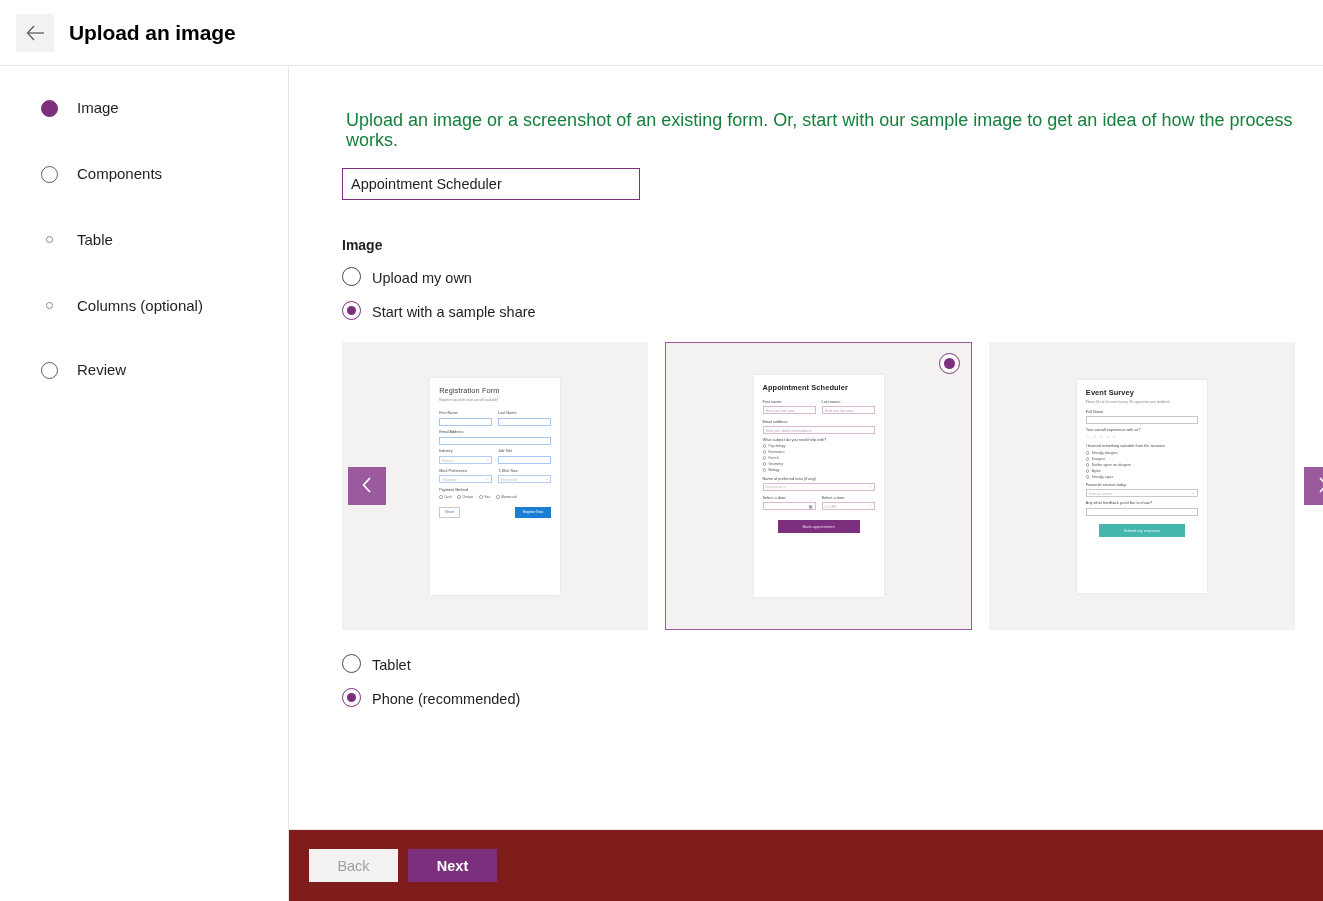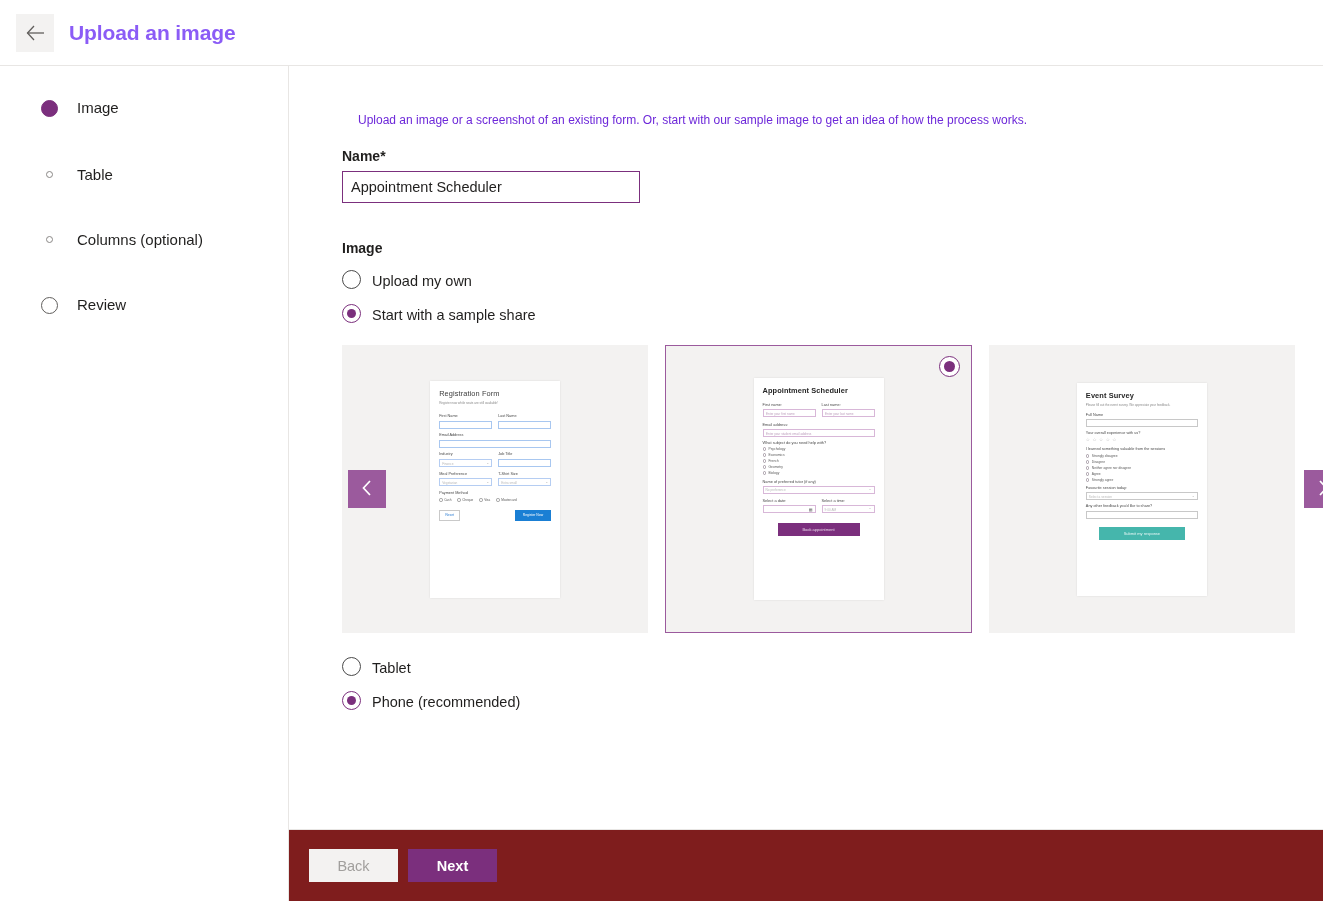--- a/index.html
+++ b/index.html
@@ -28,21 +28,21 @@
     display: flex; align-items: center; justify-content: center;
     cursor: pointer;
     padding: 0;
   }
   .back-arrow-btn svg { display: block; }
   .page-title {
     font-size: 21px;
     font-weight: 600;
     margin-left: 15px;
     letter-spacing: -0.1px;
-    color: #8b5cf6;
+    color: #000000;
   }
 
   
   .body-wrap { display: flex; height: 835px; }
 
   
   .sidebar {
     width: 289px;
     border-right: 1px solid #e8e6e4;
     padding-top: 32px;
@@ -107,23 +107,23 @@
     display: flex;
     flex-direction: column;
     min-width: 0;
   }
   .main-content {
     flex: 1 1 auto;
     padding: 44px 0 0 53px;
     overflow: hidden;
   }
   .intro-text {
-    font-size: 12px;
-    color: #6d28d9;
-    margin: 0 0 18px 16px;
+    font-size: 18px;
+    color: #15803d;
+    margin: 0 0 18px 4px;
     line-height: 20px;
   }
   .field-label {
     font-size: 14px;
     font-weight: 600;
     color: #201f1e;
     margin-bottom: 7px;
   }
   .req-star { color: #201f1e; }
   .name-input {
@@ -350,20 +350,27 @@
     <div class="steps">
 
       <div class="step-row">
         <div class="marker-col">
           <span class="dot-lg active"></span>
           <span class="connector"></span>
         </div>
         <div class="step-label">Image</div>
       </div>
 
+      <div class="step-row">
+        <div class="marker-col">
+          <span class="dot-lg"></span>
+          <span class="connector"></span>
+        </div>
+        <div class="step-label">Components</div>
+      </div>
 
 
       <div class="step-row sub">
         <div class="marker-col">
           <span class="dot-sm"></span>
           <span class="connector"></span>
         </div>
         <div class="step-label">Table</div>
       </div>
 
@@ -383,23 +390,20 @@
       </div>
 
     </div>
   </div>
 
   <div class="main">
     <div class="main-content">
 
       <div class="intro-text">Upload an image or a screenshot of an existing form. Or, start with our sample image to get an idea of how the process works.</div>
 
-      <div class="field-label">
-        <span>Name</span><span class="req-star">*</span>
-      </div>
       <input class="name-input" autofocus="" value="Appointment Scheduler" style="">
 
       <div class="section-title">Image</div>
 
       <div class="radio-row">
         <span class="radio-circle"></span>
         <span class="radio-text">Upload my own</span>
       </div>
       <div class="radio-row">
         <span class="radio-circle checked"></span>

